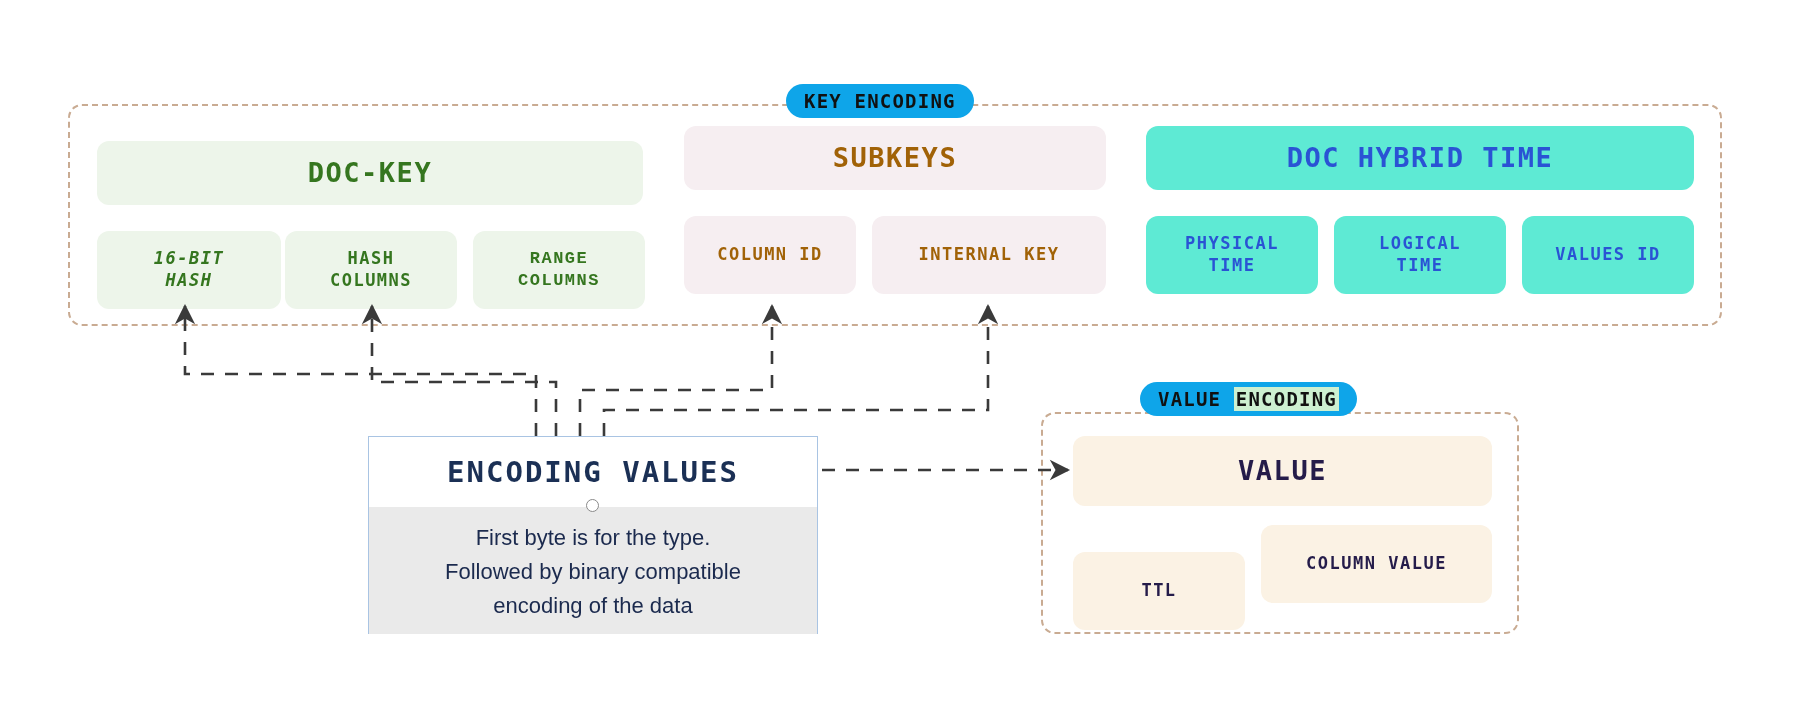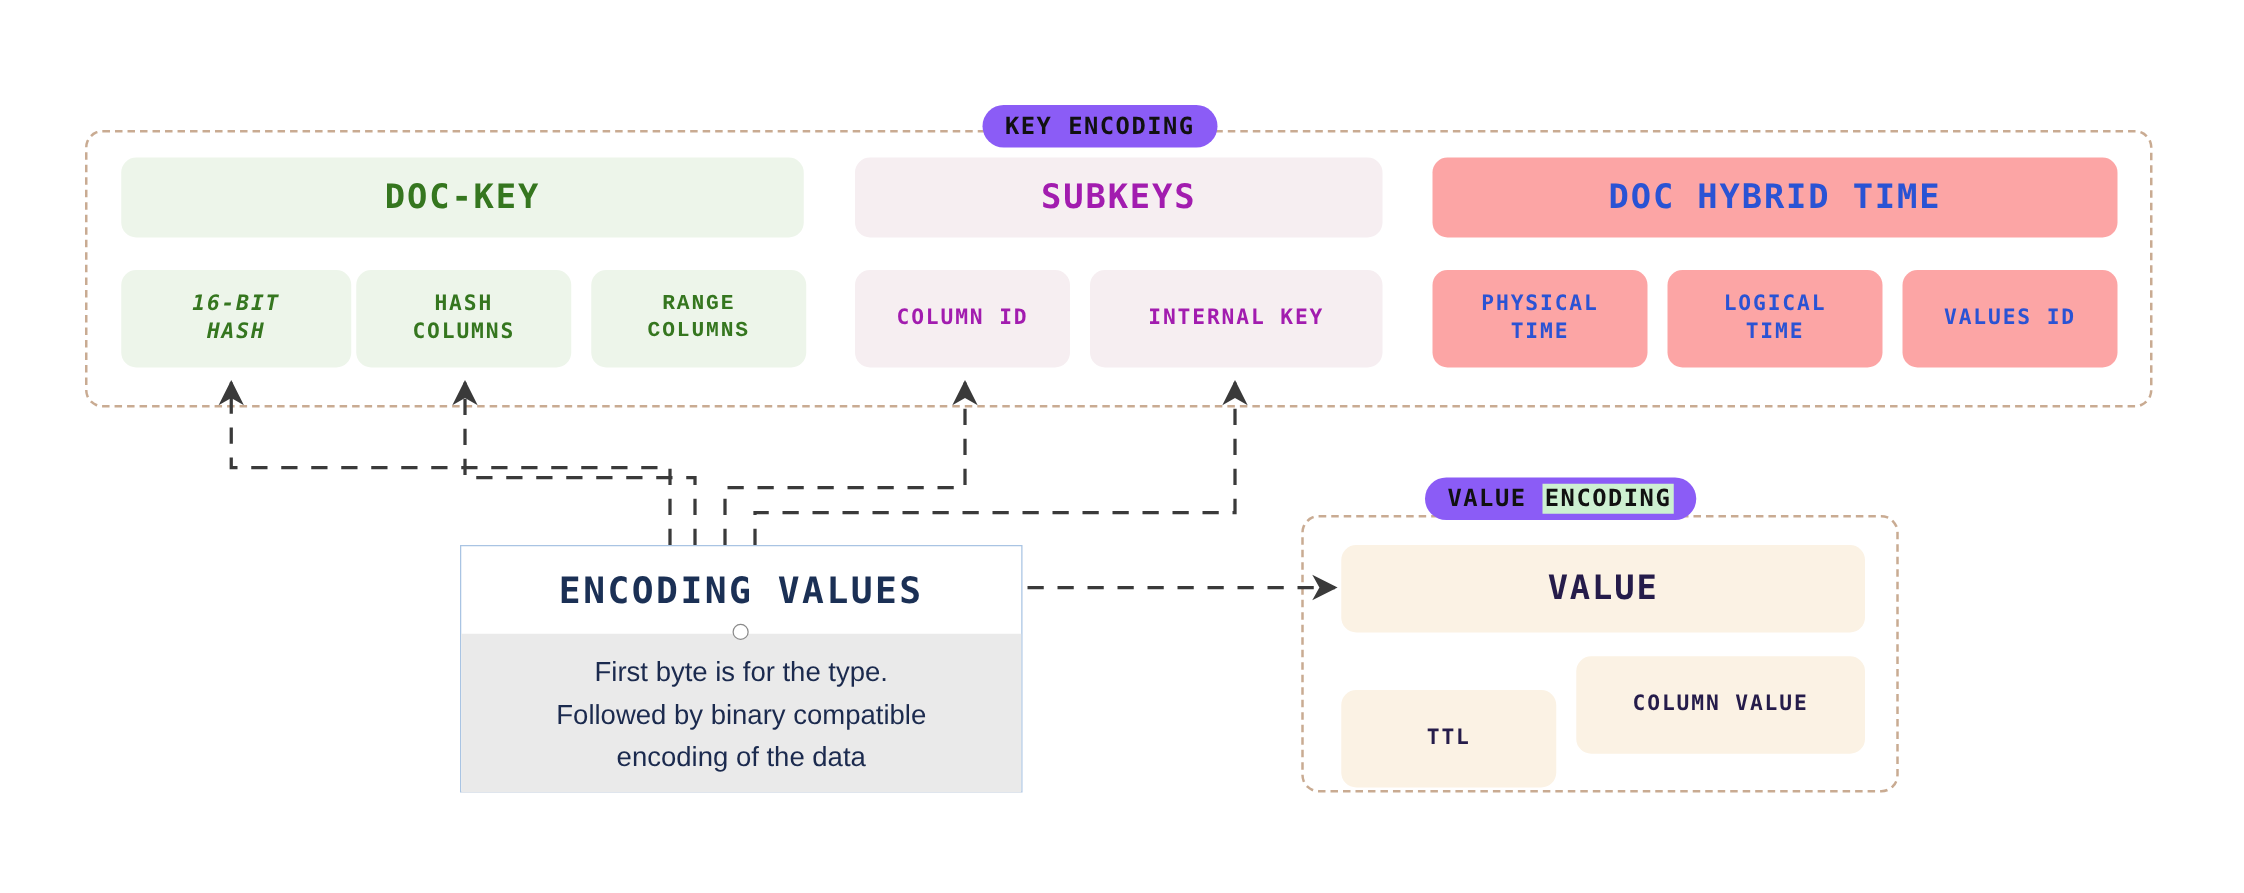--- a/index.html
+++ b/index.html
@@ -36,21 +36,21 @@
   }
   #value-encoding-box {
     left: 1041px;
     top: 412px;
     width: 478px;
     height: 222px;
   }
   
   .group-title {
     position: absolute;
-    background: #8b5cf6;
+    background: #0ea5e9;
     border-radius: 18px;
     height: 34px;
     line-height: 34px;
     padding: 0 18px;
     font-family: "DejaVu Sans Mono", monospace;
     font-weight: bold;
     font-size: 19px;
     letter-spacing: 1.2px;
     color: #111111;
     white-space: nowrap;
@@ -83,25 +83,25 @@
     white-space: pre-line;
     line-height: 1.28;
   }
   .card.header {
     font-size: 27px;
   }
   .card.leaf {
     font-size: 17px;
   }
   
-  .green { background: #edf5ea; color: #35761f; }
-  
-  .pink  { background: #f6eef1; color: #a21caf; }
-  
-  .blue  { background: #fca5a5; color: #2a53d4; }
+  .green { background: #edf5ea; color: #35761f; margin-top: 15px; }
+  
+  .pink  { background: #f6eef1; color: #a16207; }
+  
+  .blue  { background: #5eead4; color: #2a53d4; }
   
   .cream { background: #fbf2e4; color: #251c4a; }
 
   
   #card-doc-key      { left: 97px;  top: 126px; width: 546px; height: 64px; }
   #card-16bit-hash   { left: 97px;  top: 216px; width: 184px; height: 78px; font-style: italic; }
   #card-hash-columns { left: 285px; top: 216px; width: 172px; height: 78px; }
   #card-range-columns{ left: 473px; top: 216px; width: 172px; height: 78px; font-family: Liberation Mono, monospace; }
 
   

